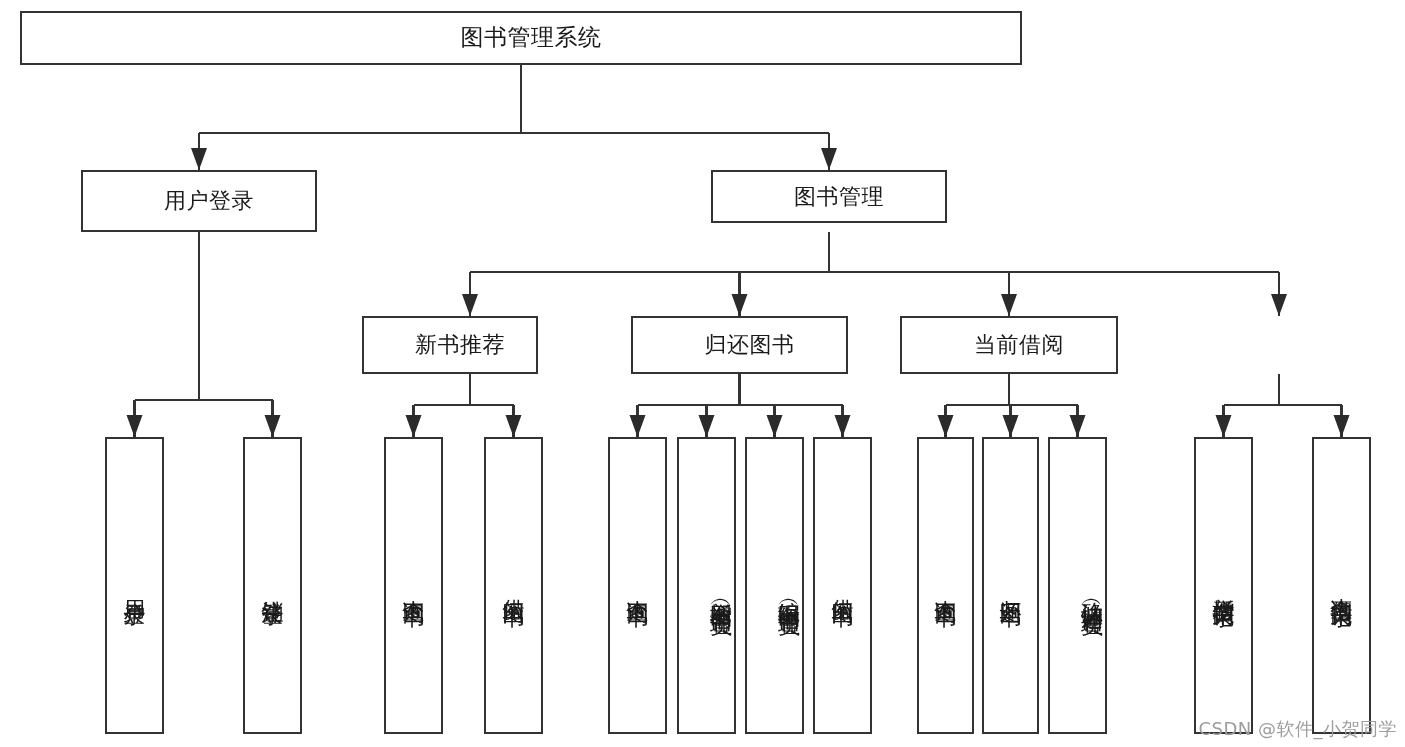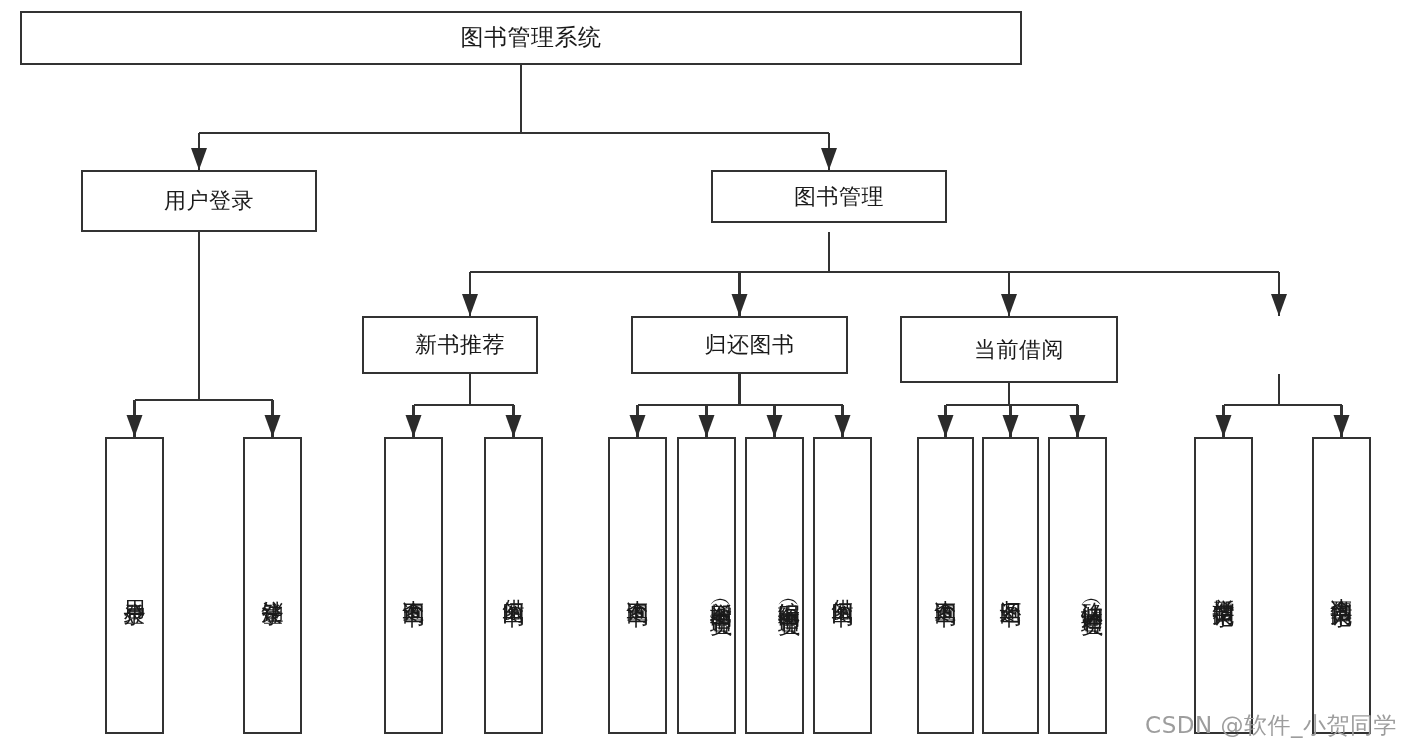--- a/index.html
+++ b/index.html
@@ -59,21 +59,21 @@
     padding-top: 0;
   }
   .node-label {
     display: block;
     white-space: pre-line;
   }
   #watermark {
     position: absolute;
     right: 8px;
     bottom: 6px;
-    font-size: 23px;
+    font-size: 18px;
     color: #9d9d9d;
     letter-spacing: 0.5px;
     white-space: nowrap;
   }
 </style>
 </head>
 <body>
 
 <div id="diagram-root">
 
@@ -142,21 +142,21 @@
   <div class="node node-h" style="left: 711px; top: 170px; width: 236px; height: 53px;">
     <span class="node-label">图书管理</span>
   </div>
 
   <div class="node node-h" style="left: 362px; top: 316px; width: 176px; height: 58px;">
     <span class="node-label">新书推荐</span>
   </div>
   <div class="node node-h" style="left: 631px; top: 316px; width: 217px; height: 58px;">
     <span class="node-label">归还图书</span>
   </div>
-  <div class="node node-h" style="left: 900px; top: 316px; width: 218px; height: 67px;">
+  <div class="node node-h" style="left: 900px; top: 316px; width: 218px; height: 58px;">
     <span class="node-label">当前借阅</span>
   </div>
 
   <div class="node node-v short" style="left: 105px; top: 437px; width: 59px; height: 297px;">
     <span class="node-label">用户登录</span>
   </div>
   <div class="node node-v short" style="left: 243px; top: 437px; width: 59px; height: 297px;">
     <span class="node-label">注销登录</span>
   </div>
 

